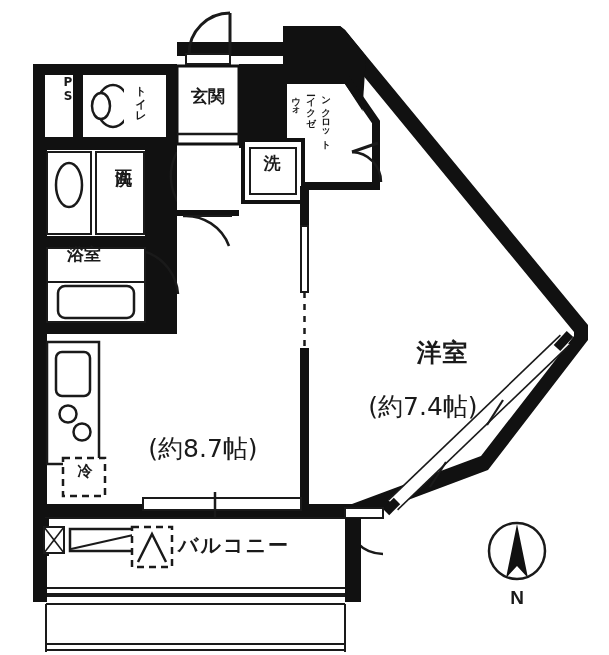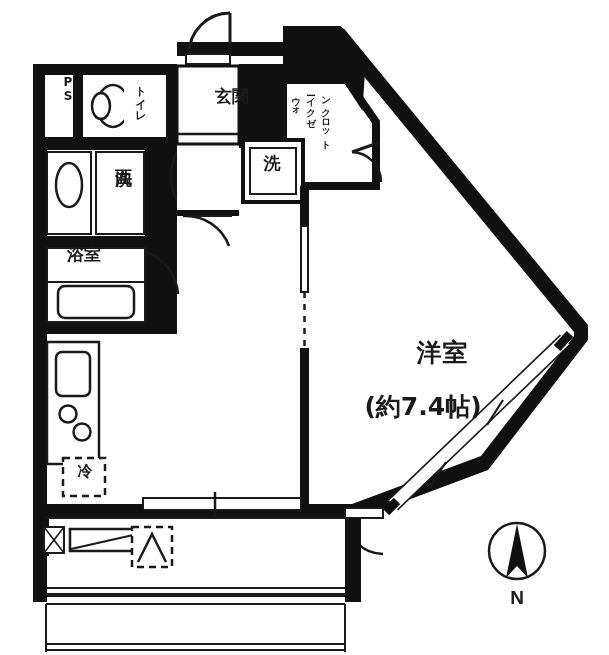--- a/index.html
+++ b/index.html
@@ -37,21 +37,21 @@
     line-height: 1.0;
   }
   .big-room {
     font-size: 25px;
     font-weight: 700;
     letter-spacing: 1px;
   }
   .big-room .sub {
     display: block;
     font-size: 25px;
-    font-weight: 700;
+    font-weight: 400;
     margin-top: 1px;
     letter-spacing: 0px;
   }
   .small-room {
     font-size: 17px;
     font-weight: 700;
   }
   .tiny-room {
     font-size: 12px;
     font-weight: 700;
@@ -298,21 +298,21 @@
       <circle cx="517" cy="551" r="28" fill="#ffffff" stroke="#1a1a1a" stroke-width="2.5"></circle>
       <path d="M 517,524 L 528,578 L 517,566 L 506,578 Z" fill="#111111"></path>
     </g>
 
   </svg>
 
   <div class="lbl tiny-room vlbl" style="left:48px; top:75px; width:26px;">PS</div>
 
   <div class="lbl micro vlbl" style="left:132px; top:78px; width:14px; font-size:11px;">トイレ</div>
 
-  <div class="lbl small-room" style="left:180px; top:88px; width:56px;margin-left:24px;">玄関</div>
+  <div class="lbl small-room" style="left:180px; top:88px; width:56px;">玄関</div>
 
   <div class="lbl small-room vlbl" style="left:106px; top:156px; width:26px;">洗面</div>
 
   <div class="lbl small-room" style="left:45px; top:246px; width:78px;">浴室</div>
 
   <div class="lbl kanji-box" style="left:255px; top:155px; width:34px;">洗</div>
 
   <div class="lbl kanji-box" style="left:70px; top:464px; width:30px; font-size:15px;">冷</div>
 
   <div style="position:absolute; left:288px; top:90px; width:58px; height:90px;">
@@ -320,18 +320,20 @@
     <div class="lbl micro vlbl" style="left:15px; top:0px; width:13px;">ーイクゼ</div>
     <div class="lbl micro vlbl" style="left:30px; top:0px; width:13px;">ンクロット</div>
   </div>
 
   <div class="lbl big-room" style="left:330px; top:314px; width:186px;">
     <span>洋室</span>
     <span class="sub">(約7.4帖)</span>
   </div>
 
   <div class="lbl big-room" style="left:110px; top:382px; width:186px;">
+    <span class="sub">(約8.7帖)</span>
   </div>
 
+  <div class="lbl balcony-label" style="left:178px; top:535px; width:160px; text-align:left;">バルコニー</div>
 
   <div class="lbl compass-label" style="left:505px; top:588px; width:24px;">N</div>
 
 </div>
 
 </body></html>

